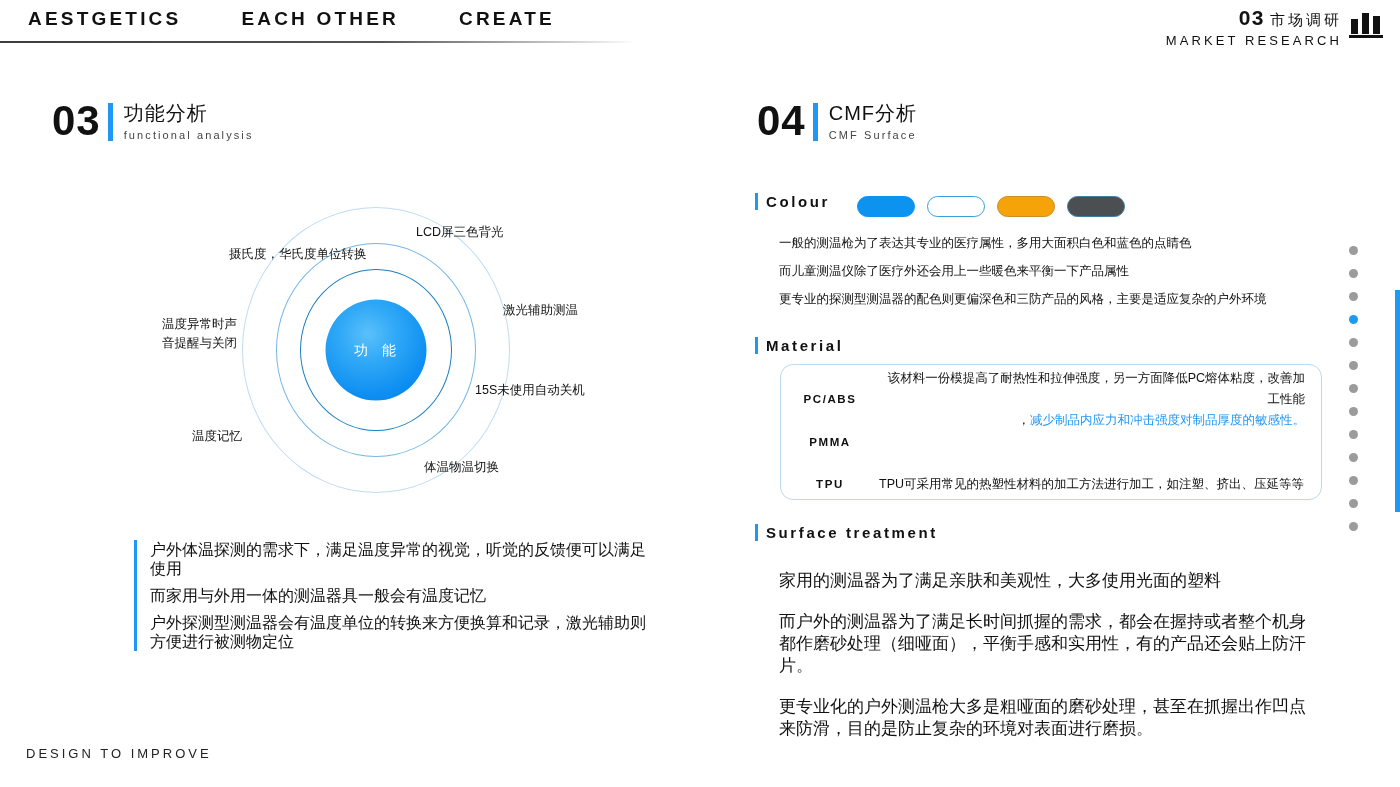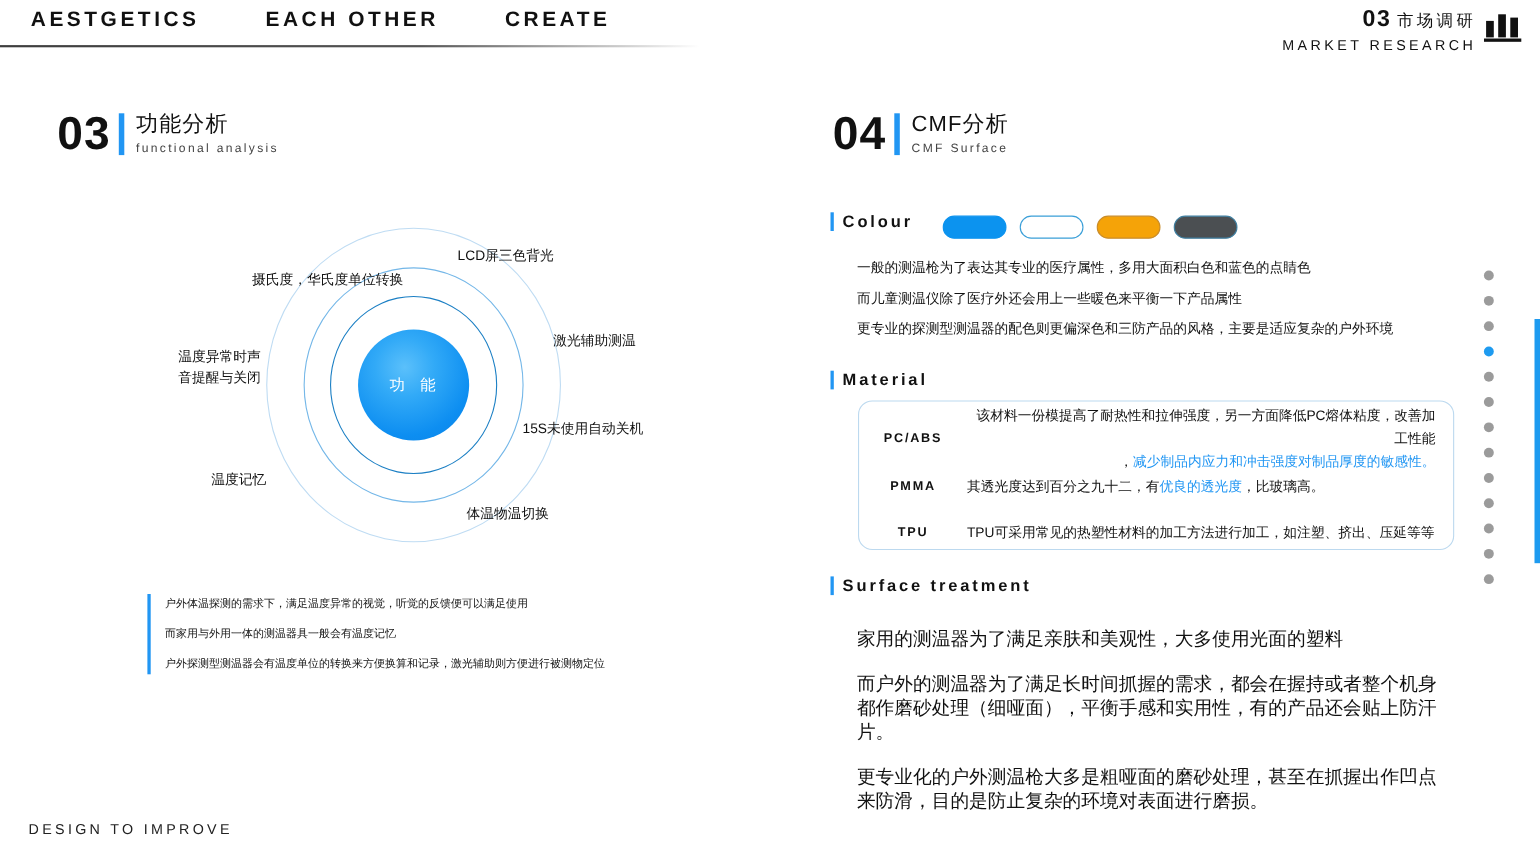--- a/index.html
+++ b/index.html
@@ -76,21 +76,21 @@
   }
   .dlabel {
     position: absolute; font-size: 12.5px; color: #111; white-space: nowrap;
     line-height: 19px;
   }
 
   
   .note {
     position: absolute; border-left: 3px solid #2196f3; padding-left: 13px;
   }
-  .note p { margin: 0 0 8px 0; font-size: 10px; line-height: 19px; color: #111; }
+  .note p { margin: 0 0 8px 0; font-size: 16px; line-height: 19px; color: #111; }
   .note p:last-child { margin-bottom: 0; }
 
   
   .sub-head {
     position: absolute; display: flex; align-items: center;
   }
   .sub-bar { width: 3px; height: 17px; background: #2196f3; margin-right: 8px; }
   .sub-title { font-size: 15px; font-weight: bold; letter-spacing: 2.6px; color: #111; }
 
   .swatches { position: absolute; display: flex; gap: 12px; }
@@ -229,23 +229,20 @@
 <div class="mat-box" style="left:780px; top:364px; width:542px; height:136px;">
   <div class="mat-row" style="height:52px; margin-top:8px;">
     <div class="mat-key">PC/ABS</div>
     <div class="mat-val">
       <span>该材料一份模提高了耐热性和拉伸强度，另一方面降低PC熔体粘度，改善加工性能</span><br>
       <span>，</span><span class="hl">减少制品内应力和冲击强度对制品厚度的敏感性。</span>
     </div>
   </div>
   <div class="mat-row" style="height:34px;">
     <div class="mat-key">PMMA</div>
-    <div class="mat-val">
-      <span>其透光度达到百分之九十二，有</span><span class="hl">优良的透光度</span><span>，比玻璃高。</span>
-    </div>
   </div>
   <div class="mat-row" style="height:34px; margin-top:8px;">
     <div class="mat-key">TPU</div>
     <div class="mat-val">TPU可采用常见的热塑性材料的加工方法进行加工，如注塑、挤出、压延等等</div>
   </div>
 </div>
 
 <div class="sub-head" style="left:755px; top:524px;">
   <div class="sub-bar"></div>
   <div class="sub-title">Surface treatment</div>

